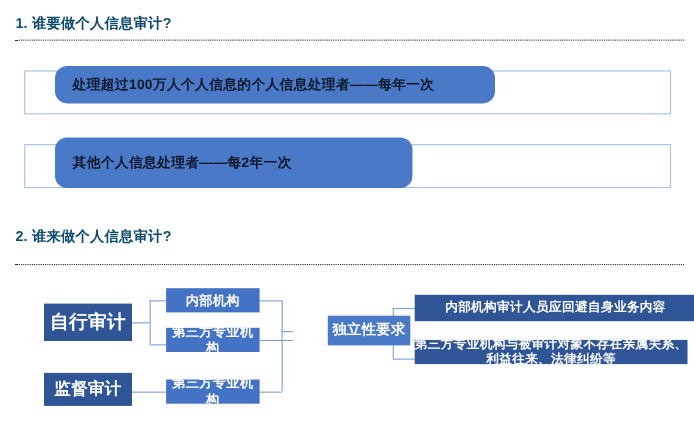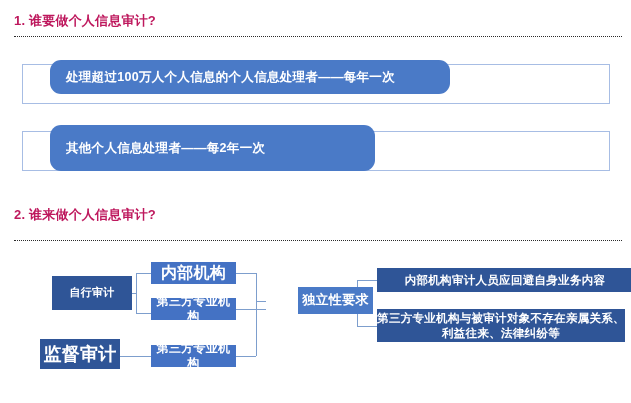--- a/index.html
+++ b/index.html
@@ -12,21 +12,21 @@
     position:relative;
   }
   .page{position:relative;width:631px;height:403px;}
 
   
   .section-title{
     position:absolute;
     font-size:13px;
     font-weight:bold;
     letter-spacing:0.2px;
-    color:#be185d;
+    color:#0c4a6e;
     white-space:nowrap;
   }
   .divider{
     position:absolute;
     left:14px;right:9px;
     height:0;
     border-top:1.6px dotted #2b2b2b;
   }
 
   
@@ -36,21 +36,21 @@
     border:1px solid #a7bde4;
     box-sizing:border-box;
   }
   .pill{
     position:absolute;
     background:#4a7ac7;
     border-radius:11px;
     box-sizing:border-box;
     display:flex;
     align-items:center;
-    color:#ffffff;
+    color:#0f172a;
     font-size:12.5px;
     font-weight:bold;
     letter-spacing:0.3px;
     padding-left:16px;
     white-space:nowrap;
   }
 
   
   .node{
     position:absolute;
@@ -61,28 +61,28 @@
     text-align:center;
     color:#ffffff;
     font-weight:bold;
     letter-spacing:0.3px;
     line-height:1.25;
   }
   .node.dark{background:#2f5597;}
   .node.mid {background:#4472c4;}
   .node.light{background:#4a7ac7;margin-left:32px;}
 
-  .n-zixing   {left:52px; top:276px; width:80px; height:34px; font-size:11px;}
-  .n-jiandu   {left:40px; top:339px; width:80px; height:30px; font-size:18px;}
-  .n-neibu    {left:151px;top:262px; width:85px; height:22px; font-size:16px;}
+  .n-zixing   {left:40px; top:276px; width:80px; height:34px; font-size:17px;}
+  .n-jiandu   {left:40px; top:339px; width:80px; height:30px; font-size:15px;}
+  .n-neibu    {left:151px;top:262px; width:85px; height:22px; font-size:12px;}
   .n-3rd-a    {left:151px;top:298px; width:85px; height:22px; font-size:12px;}
   .n-3rd-b    {left:151px;top:345px; width:85px; height:22px; font-size:12px;}
   .n-duli     {left:266px;top:287px; width:75px; height:27px; font-size:13px;}
   .n-req1     {left:377px;top:268px; width:256px;height:24px; font-size:11.5px;}
-  .n-req2     {left:377px;top:309px; width:248px;height:33px; font-size:11.5px;}
+  .n-req2     {left:377px;top:309px; width:248px;height:22px; font-size:11.5px;}
 
   .wire{position:absolute;background:#7d9ecd;}
   .wire.h{height:1px;}
   .wire.v{width:1px;}
 
   .flow-layer{position:absolute;left:0;top:0;width:631px;height:403px;}
 </style>
 </head>
 <body>
 

